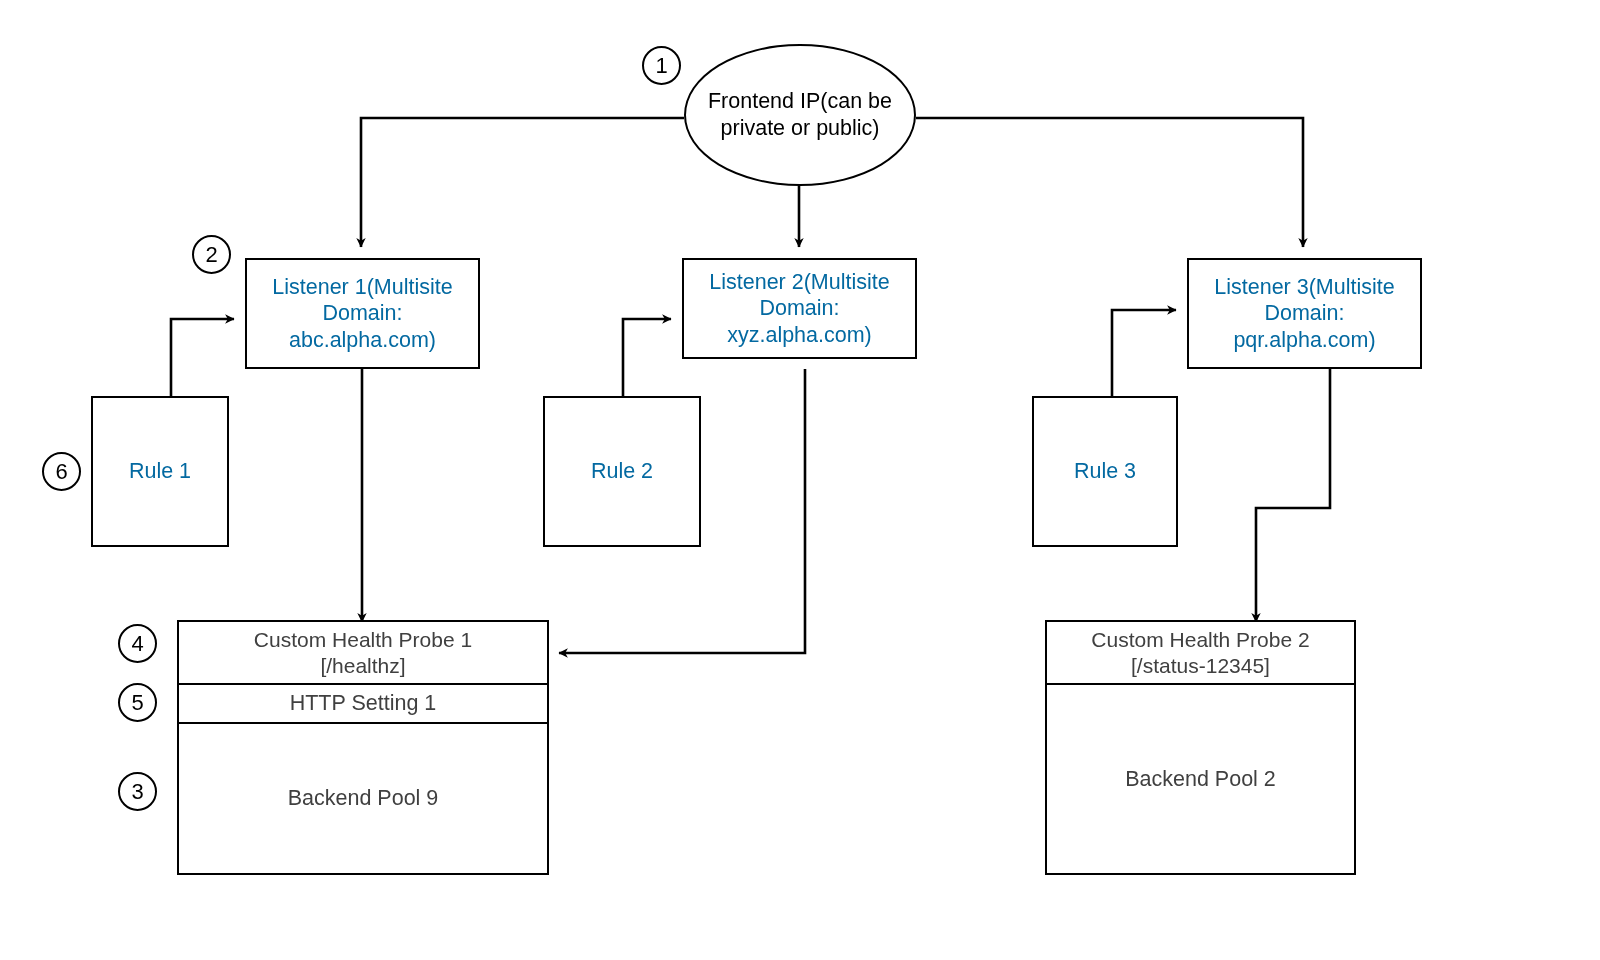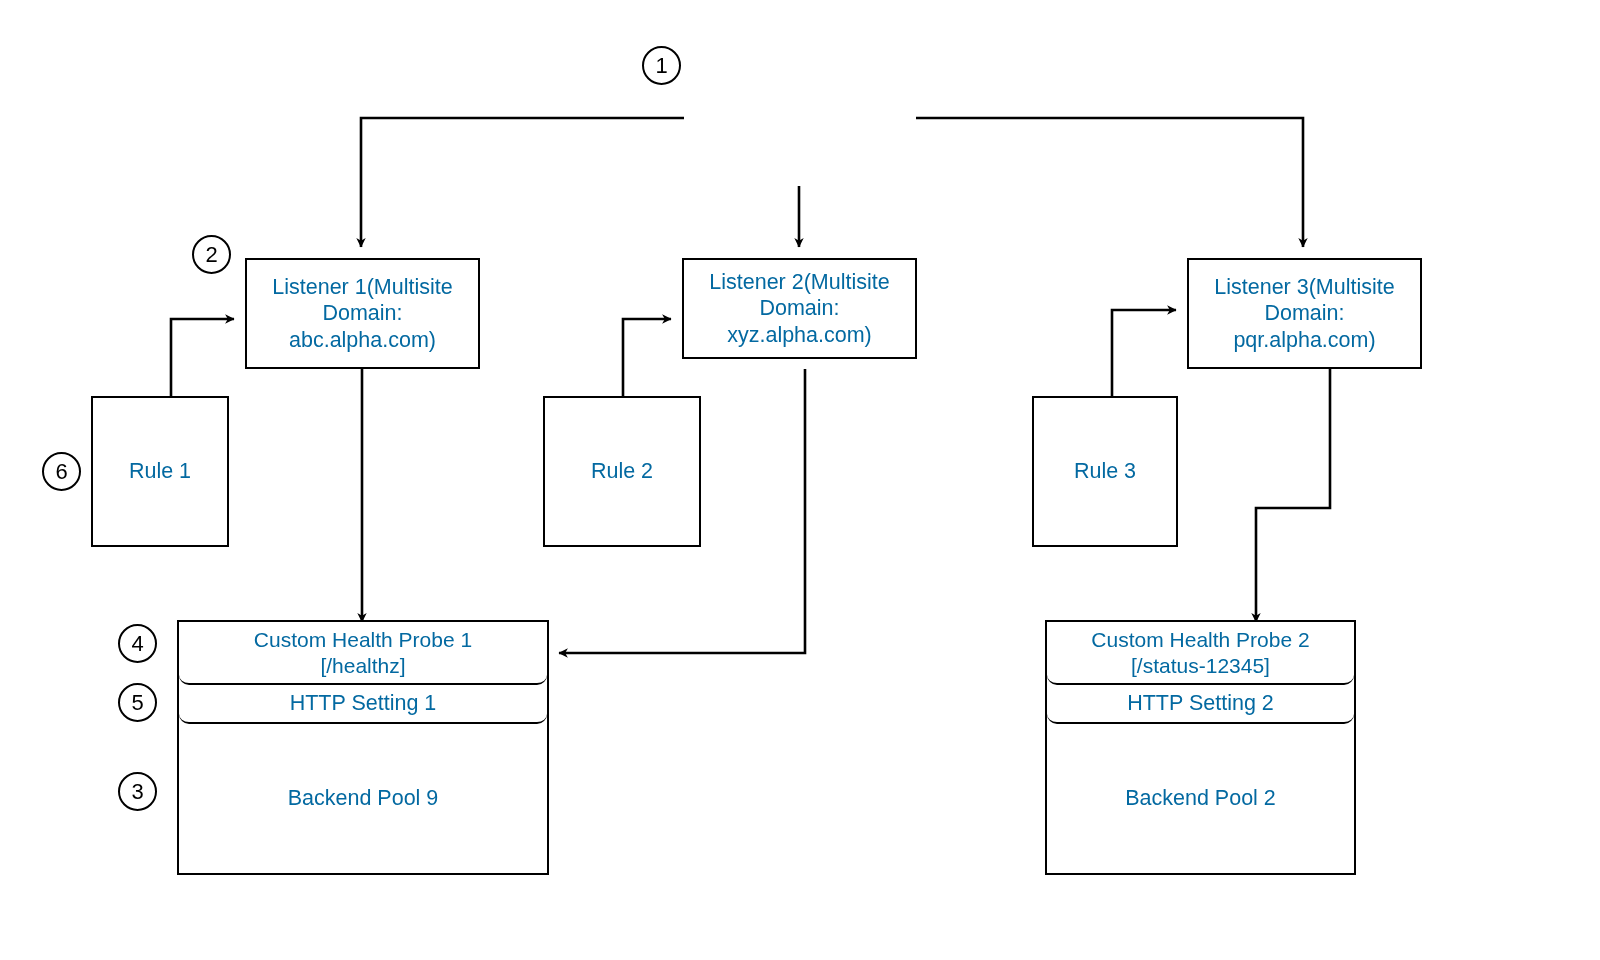--- a/index.html
+++ b/index.html
@@ -55,24 +55,23 @@
     background: #ffffff;
     display: flex;
     flex-direction: column;
   }
   .stack-cell {
     box-sizing: border-box;
     display: flex;
     align-items: center;
     justify-content: center;
     text-align: center;
-    color: #0369a1;
+    color: #404040;
     line-height: 1.22;
     background: #ffffff;
-    border-radius: 10px;
   }
   .stack-cell.divider {
     border-bottom: 2.5px solid #000000;
   }
   .marker {
     position: absolute;
     box-sizing: border-box;
     border: 2px solid #000000;
     border-radius: 50%;
     background: #ffffff;
@@ -129,20 +128,22 @@
 
     <g>
       <path d="M 805 369 L 805 653 L 559 653" stroke="#000000" stroke-width="2.6" fill="none" marker-end="url(#arrowhead)"></path>
     </g>
 
     <g>
       <path d="M 1330 369 L 1330 508 L 1256 508 L 1256 622" stroke="#000000" stroke-width="2.6" fill="none" marker-end="url(#arrowhead)"></path>
     </g>
   </svg>
 
+  <div class="ellipse t21 nowrap" style="left:684px; top:44px; width:232px; height:142px;">Frontend IP(can be
+private or public)</div>
   <div class="marker" style="left:642px; top:46px; width:39px; height:39px;">1</div>
 
   <div class="node t21 nowrap" style="left:245px; top:258px; width:235px; height:111px;">Listener 1(Multisite
 Domain:
 abc.alpha.com)</div>
   <div class="marker" style="left:192px; top:235px; width:39px; height:39px;">2</div>
 
   <div class="node t21 nowrap" style="left:682px; top:258px; width:235px; height:101px;">Listener 2(Multisite
 Domain:
 xyz.alpha.com)</div>
@@ -164,17 +165,16 @@
     <div class="stack-cell divider t21" style="height:39px;">HTTP Setting 1</div>
     <div class="stack-cell t21" style="flex:1;">Backend Pool 9</div>
   </div>
   <div class="marker" style="left:118px; top:624px; width:39px; height:39px;">4</div>
   <div class="marker" style="left:118px; top:683px; width:39px; height:39px;">5</div>
   <div class="marker" style="left:118px; top:772px; width:39px; height:39px;">3</div>
 
   <div class="stack" style="left:1045px; top:620px; width:311px; height:255px;">
     <div class="stack-cell divider t20 nowrap" style="height:63px;">Custom Health Probe 2
 [/status-12345]</div>
-    <div class="stack-cell divider t21" style="height:39px;">HTTP Setting 2</div>
     <div class="stack-cell t21" style="flex:1;">Backend Pool 2</div>
   </div>
 
 </div>
 
 </body></html>

